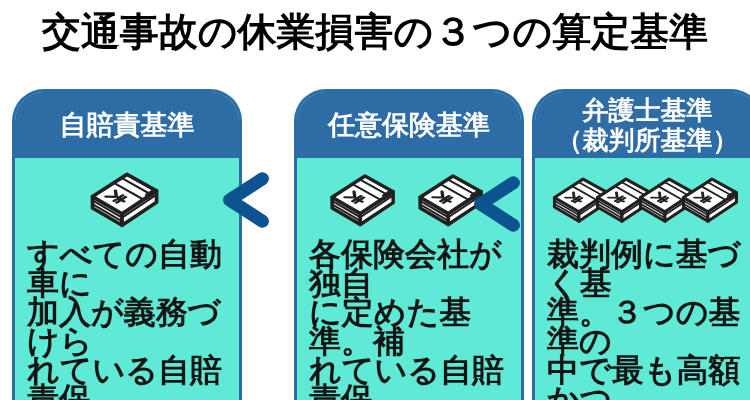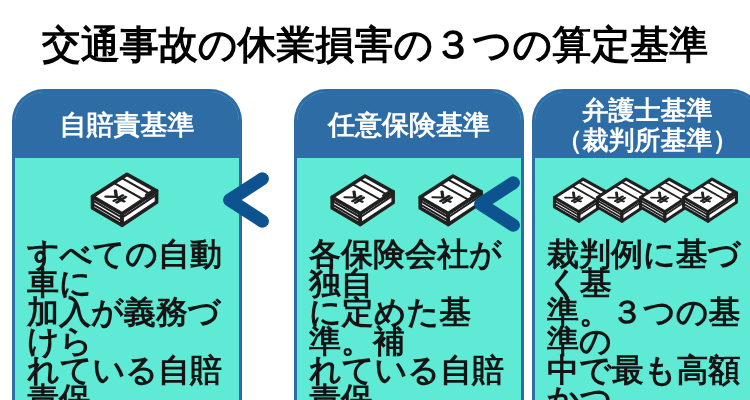--- a/index.html
+++ b/index.html
@@ -1,21 +1,21 @@
 <!DOCTYPE html>
 <html lang="ja" style="--card-blue: #2e6ca6; --chevron-blue: #0d538f; --icon-ink: #202020; --text-ink: #141414;"><head>
 <meta charset="utf-8">
 <style>
   html,body{margin:0;padding:0;background:#fff;}
   .stage{
     position:relative;width:750px;height:400px;background:#ffffff;overflow:hidden;
     font-family:"Liberation Sans","DejaVu Sans",sans-serif;
   }
   .title{
-    position:absolute;top:18px;left:0;width:750px;text-align:center;
+    position:absolute;top:5px;left:0;width:750px;text-align:center;
     font-size:39px;font-weight:bold;color:#000;letter-spacing:0px;white-space:nowrap;
   }
   .card{
     position:absolute;top:89px;width:230px;height:383px;box-sizing:border-box;
     background:#5eead4;border:3px solid var(--card-blue);border-bottom-width:4px;
     border-radius:32px;overflow:hidden;
   }
   .card.c1{left:12px;}
   .card.c2{left:262px;margin-left:32px;}
   .card.c3{left:532px;width:231px;}

